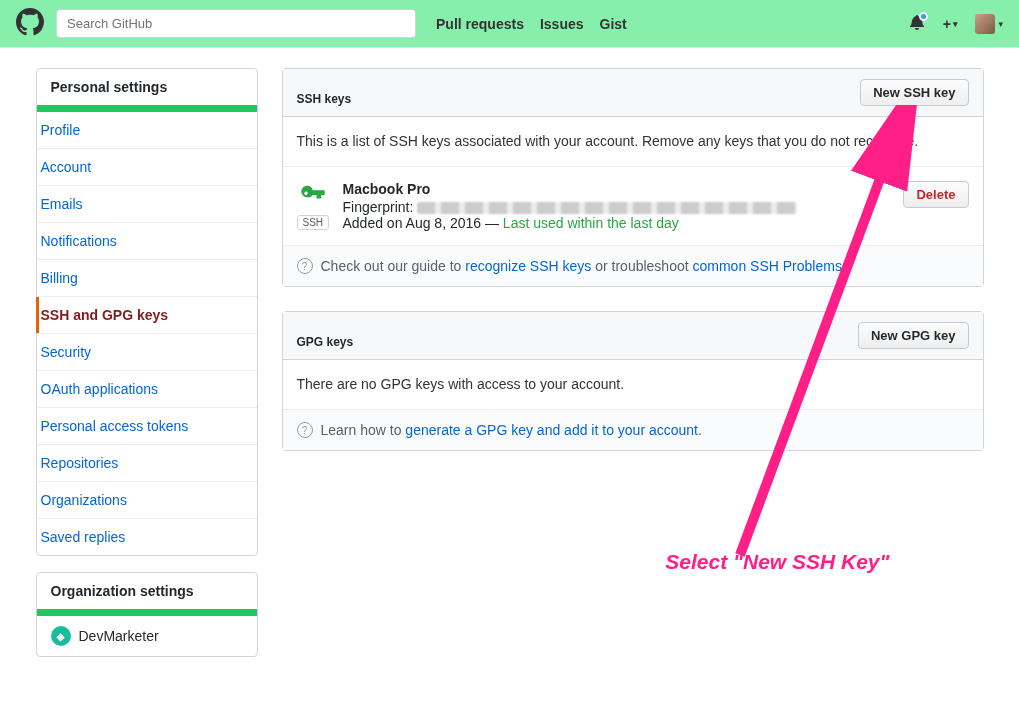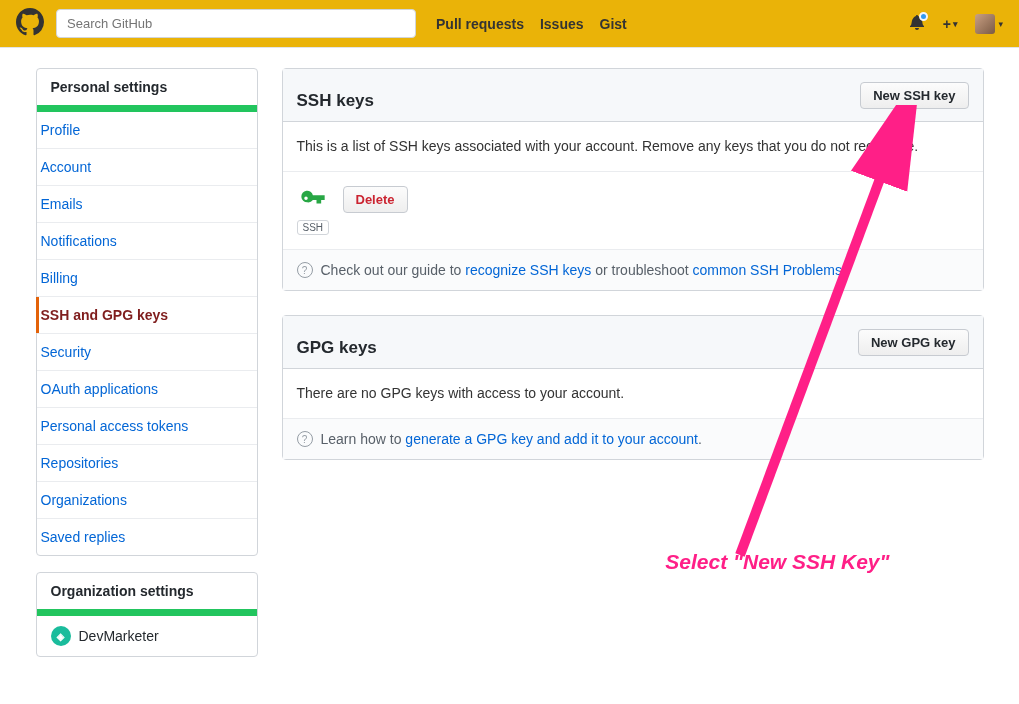--- a/index.html
+++ b/index.html
@@ -1,18 +1,18 @@
 <!DOCTYPE html>
 <html><head>
 <meta charset="utf-8">
 <style>
   * { box-sizing: border-box; margin: 0; padding: 0; }
   body { font-family: -apple-system, BlinkMacSystemFont, "Segoe UI", Helvetica, Arial, sans-serif; font-size: 14px; color: #24292e; background: #fff; }
   a { color: #0366d6; text-decoration: none; }
-  .header { background: #eab308; border-bottom: 1px solid #e1e4e8; padding: 8px 16px; display: flex; align-items: center; gap: 12px; }
+  .header { background: #86efac; border-bottom: 1px solid #e1e4e8; padding: 8px 16px; display: flex; align-items: center; gap: 12px; }
   .search-input { width: 360px; padding: 6px 10px; border: 1px solid #d1d5da; border-radius: 4px; background: #fff; font-size: 13px; color: #586069; }
   .header-nav { display: flex; gap: 16px; margin-left: 8px; }
   .header-nav span { color: #333; font-weight: 600; font-size: 14px; cursor: pointer; }
   .header-right { margin-left: auto; display: flex; align-items: center; gap: 18px; }
   .bell-wrap { position: relative; }
   .notif-dot { position: absolute; top: -2px; right: -3px; width: 9px; height: 9px; background: #339af0; border-radius: 50%; border: 2px solid #f5f5f5; }
   .plus-caret { display: flex; align-items: center; gap: 2px; font-weight: bold; color: #333; cursor: pointer; }
   .avatar { width: 20px; height: 20px; border-radius: 3px; background: linear-gradient(135deg,#c9a084,#7a5a44); cursor: pointer; }
   .caret { font-size: 9px; color: #333; }
 
@@ -23,21 +23,21 @@
   .menu-item { display: block; padding: 10px 4px; border-bottom: 1px solid #eaecef; color: #0366d6; cursor: pointer; position: relative; }
   .menu-item:last-child { border-bottom: none; }
   .menu-item.active { font-weight: 600; color: #7f1d1d; }
   .menu-item.active::before { content: ""; position: absolute; left: -1px; top: 0; bottom: 0; width: 3px; background: #e36209; }
   .org-item { display: flex; align-items: center; gap: 8px; padding: 10px 14px; cursor: pointer; }
   .org-avatar { width: 20px; height: 20px; border-radius: 50%; background: #1abc9c; display: flex; align-items: center; justify-content: center; color: #fff; font-size: 10px; font-weight: bold; }
 
   .main { flex: 1; }
   .box { border: 1px solid #d1d5da; border-radius: 4px; margin-bottom: 24px; background: #fff; }
   .box-header { padding: 10px 14px; border-bottom: 1px solid #d1d5da; background: #f6f8fa; display: flex; align-items: center; justify-content: space-between; }
-  .box-header h3 { font-size: 17px; font-weight: 600; margin-top: 12px; }
+  .box-header h3 { font-size: 12px; font-weight: 600; margin-top: 12px; }
   .btn { padding: 5px 12px; border: 1px solid #c7cbd1; border-radius: 4px; background: linear-gradient(#fcfcfc,#eee); font-size: 13px; font-weight: 600; cursor: pointer; color: #24292e; }
   .btn-danger { color: #cb2431; }
   .box-body { padding: 14px; color: #333; font-size: 14px; line-height: 1.5; }
   .box-row { padding: 14px; border-top: 1px solid #eaecef; display: flex; align-items: flex-start; gap: 14px; }
   .box-footer { padding: 12px 14px; border-top: 1px solid #eaecef; background: #fafbfc; color: #586069; display: flex; align-items: center; gap: 8px; }
   .key-icon { width: 32px; text-align: center; color: #28a745; }
   .key-icon svg { display: block; margin: 0 auto 4px; }
   .ssh-badge { display: inline-block; border: 1px solid #d1d5da; border-radius: 3px; padding: 1px 5px; font-size: 10px; color: #586069; }
   .key-details { flex: 1; font-size: 14px; }
   .key-name { font-weight: 600; margin-bottom: 2px; }
@@ -115,20 +115,30 @@
         <button class="btn">New SSH key</button>
       </div>
       <div class="box-body">This is a list of SSH keys associated with your account. Remove any keys that you do not recognize.</div>
       <div class="box-row">
         <div class="key-icon">
           <svg width="28" height="28" viewBox="0 0 24 24" fill="#28a745">
               <path d="M7 14a5 5 0 1 1 4.9-6H22v4h-3v3h-4v-3h-3.1A5 5 0 0 1 7 14zm-1-5a1.5 1.5 0 1 0 0 3 1.5 1.5 0 0 0 0-3z"></path>
             </svg>
           <span class="ssh-badge">SSH</span>
         </div>
+        <div class="key-details">
+          <div class="key-name">Macbook Pro</div>
+          <div>
+            <span>Fingerprint:</span>
+            <span class="fingerprint-blur"></span>
+          </div>
+          <div>
+            <span>Added on Aug 8, 2016 — </span><span class="last-used">Last used within the last day</span>
+          </div>
+        </div>
         <button class="btn btn-danger">Delete</button>
       </div>
       <div class="box-footer">
         <span class="help-icon">?</span>
         <span>
           <span>Check out our guide to </span><a>recognize SSH keys</a><span> or troubleshoot </span><a>common SSH Problems</a><span>.</span>
         </span>
       </div>
     </div>
 

